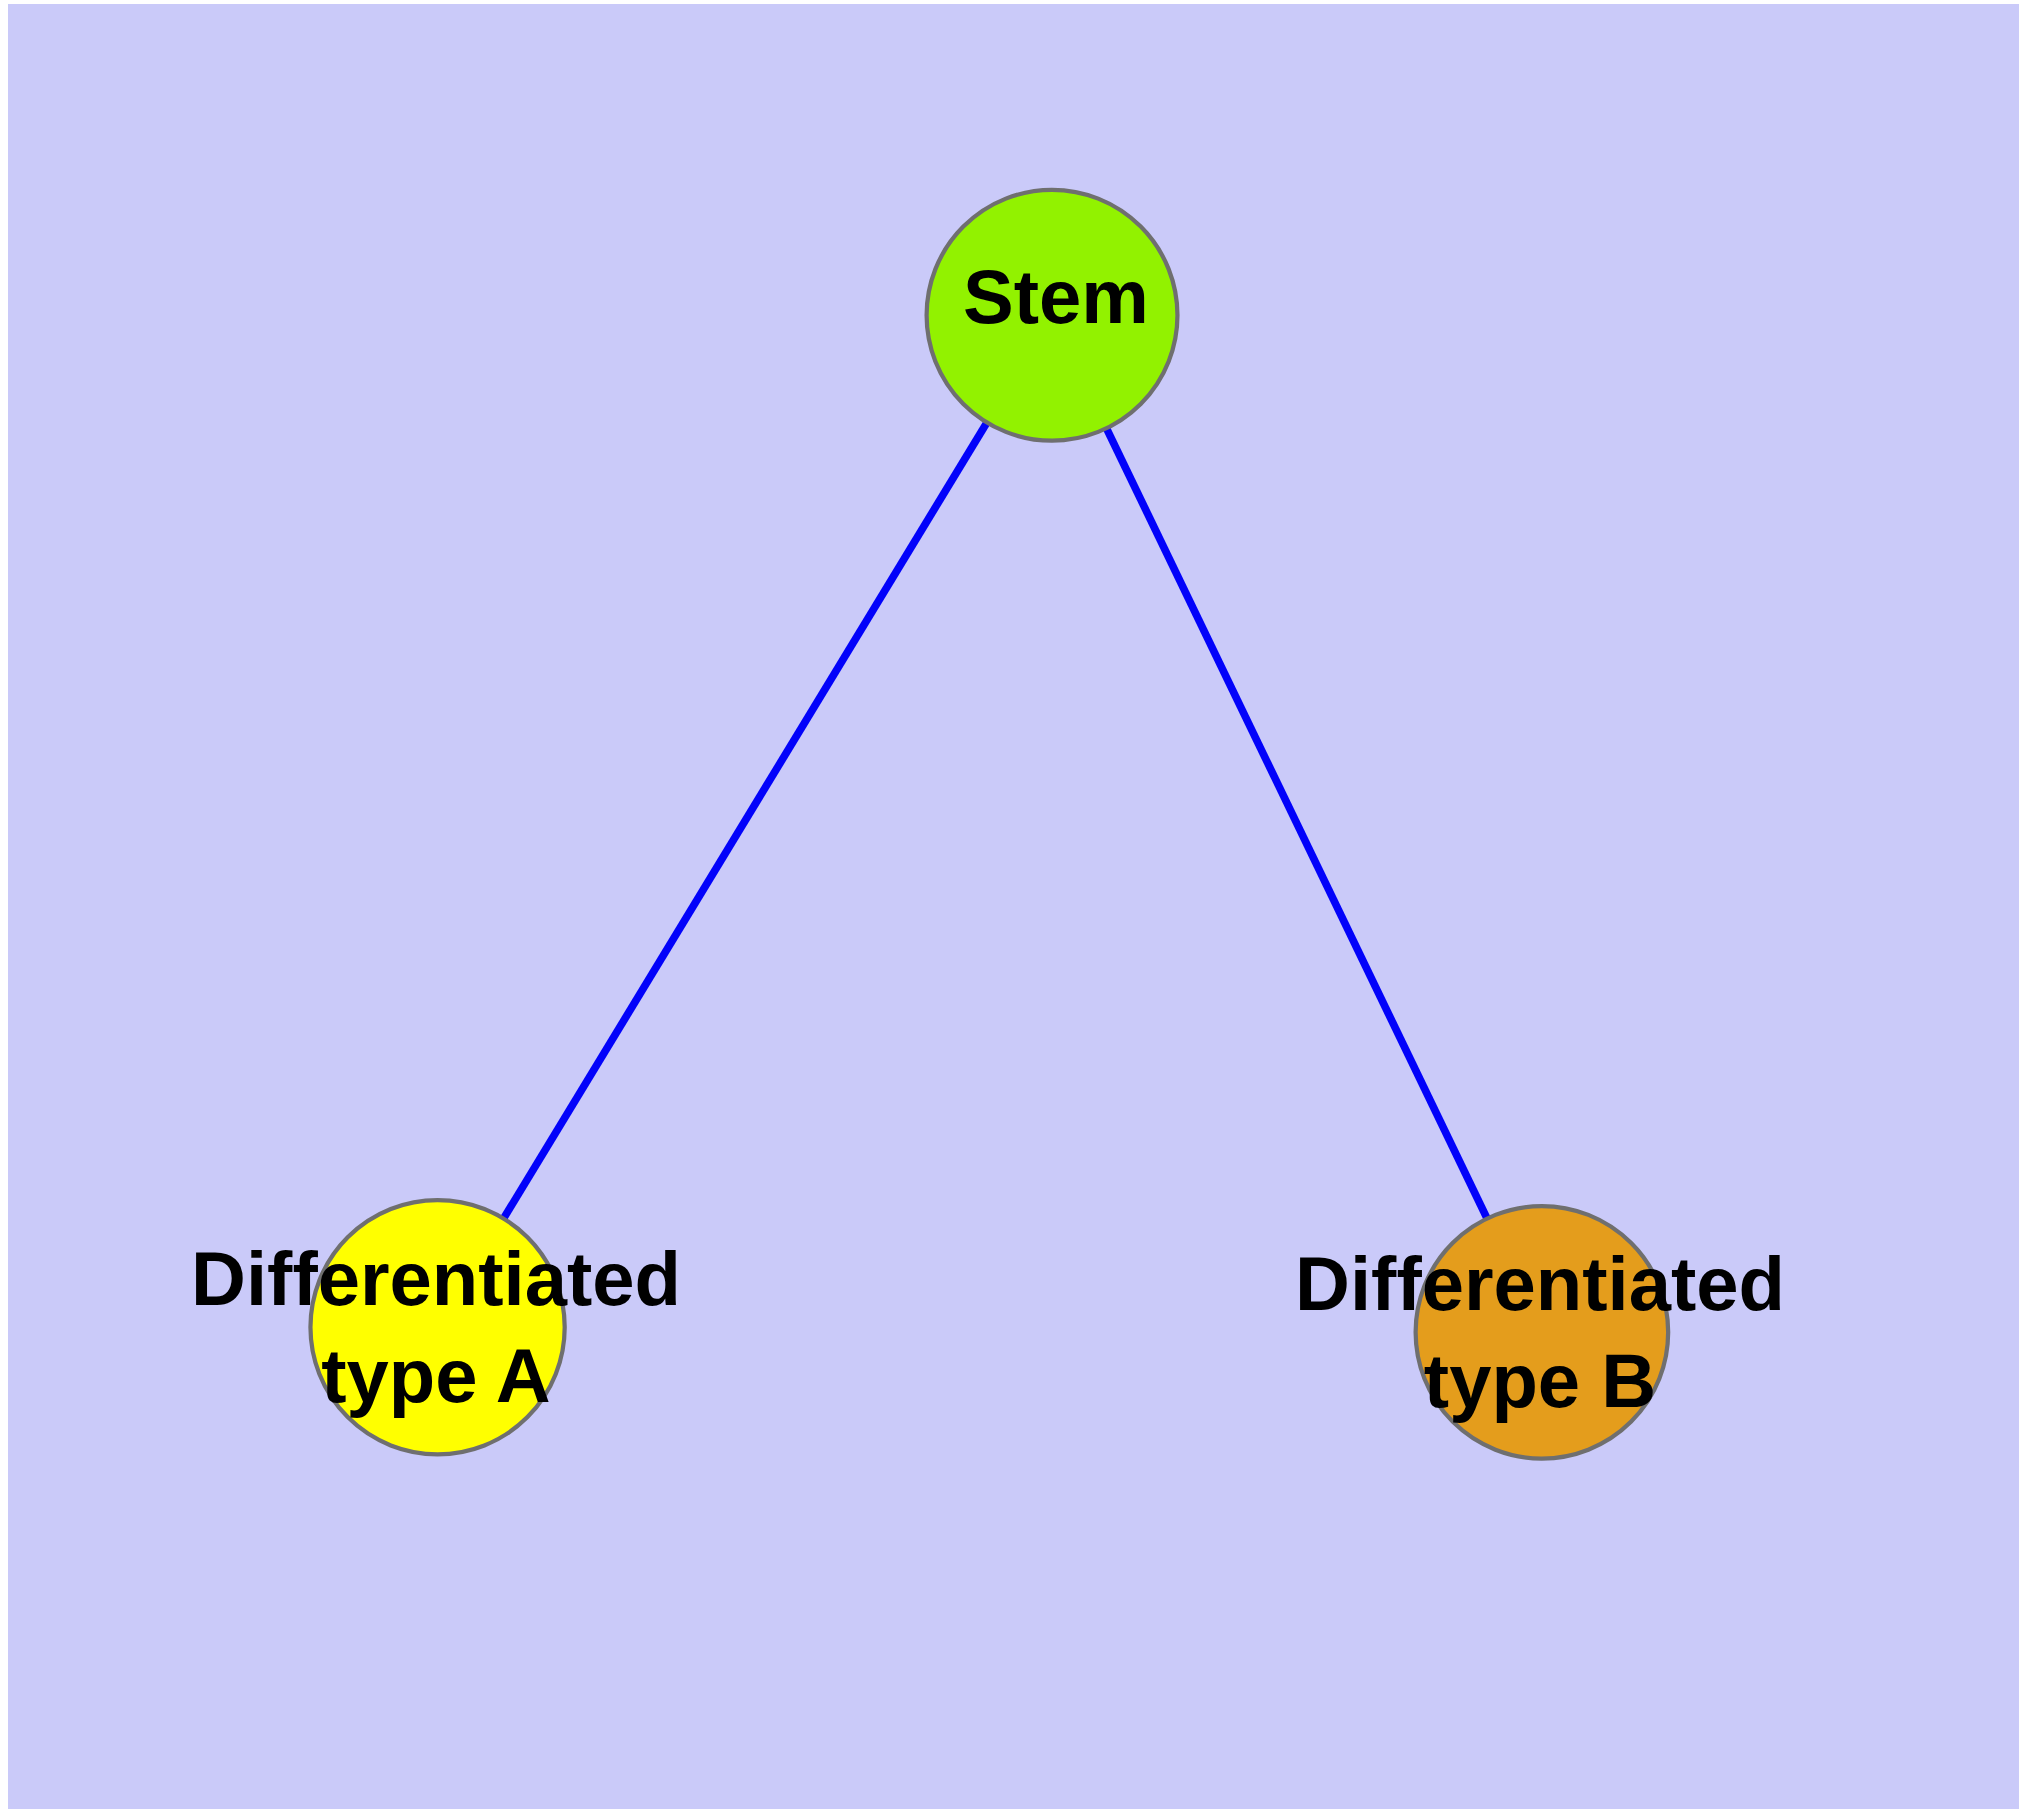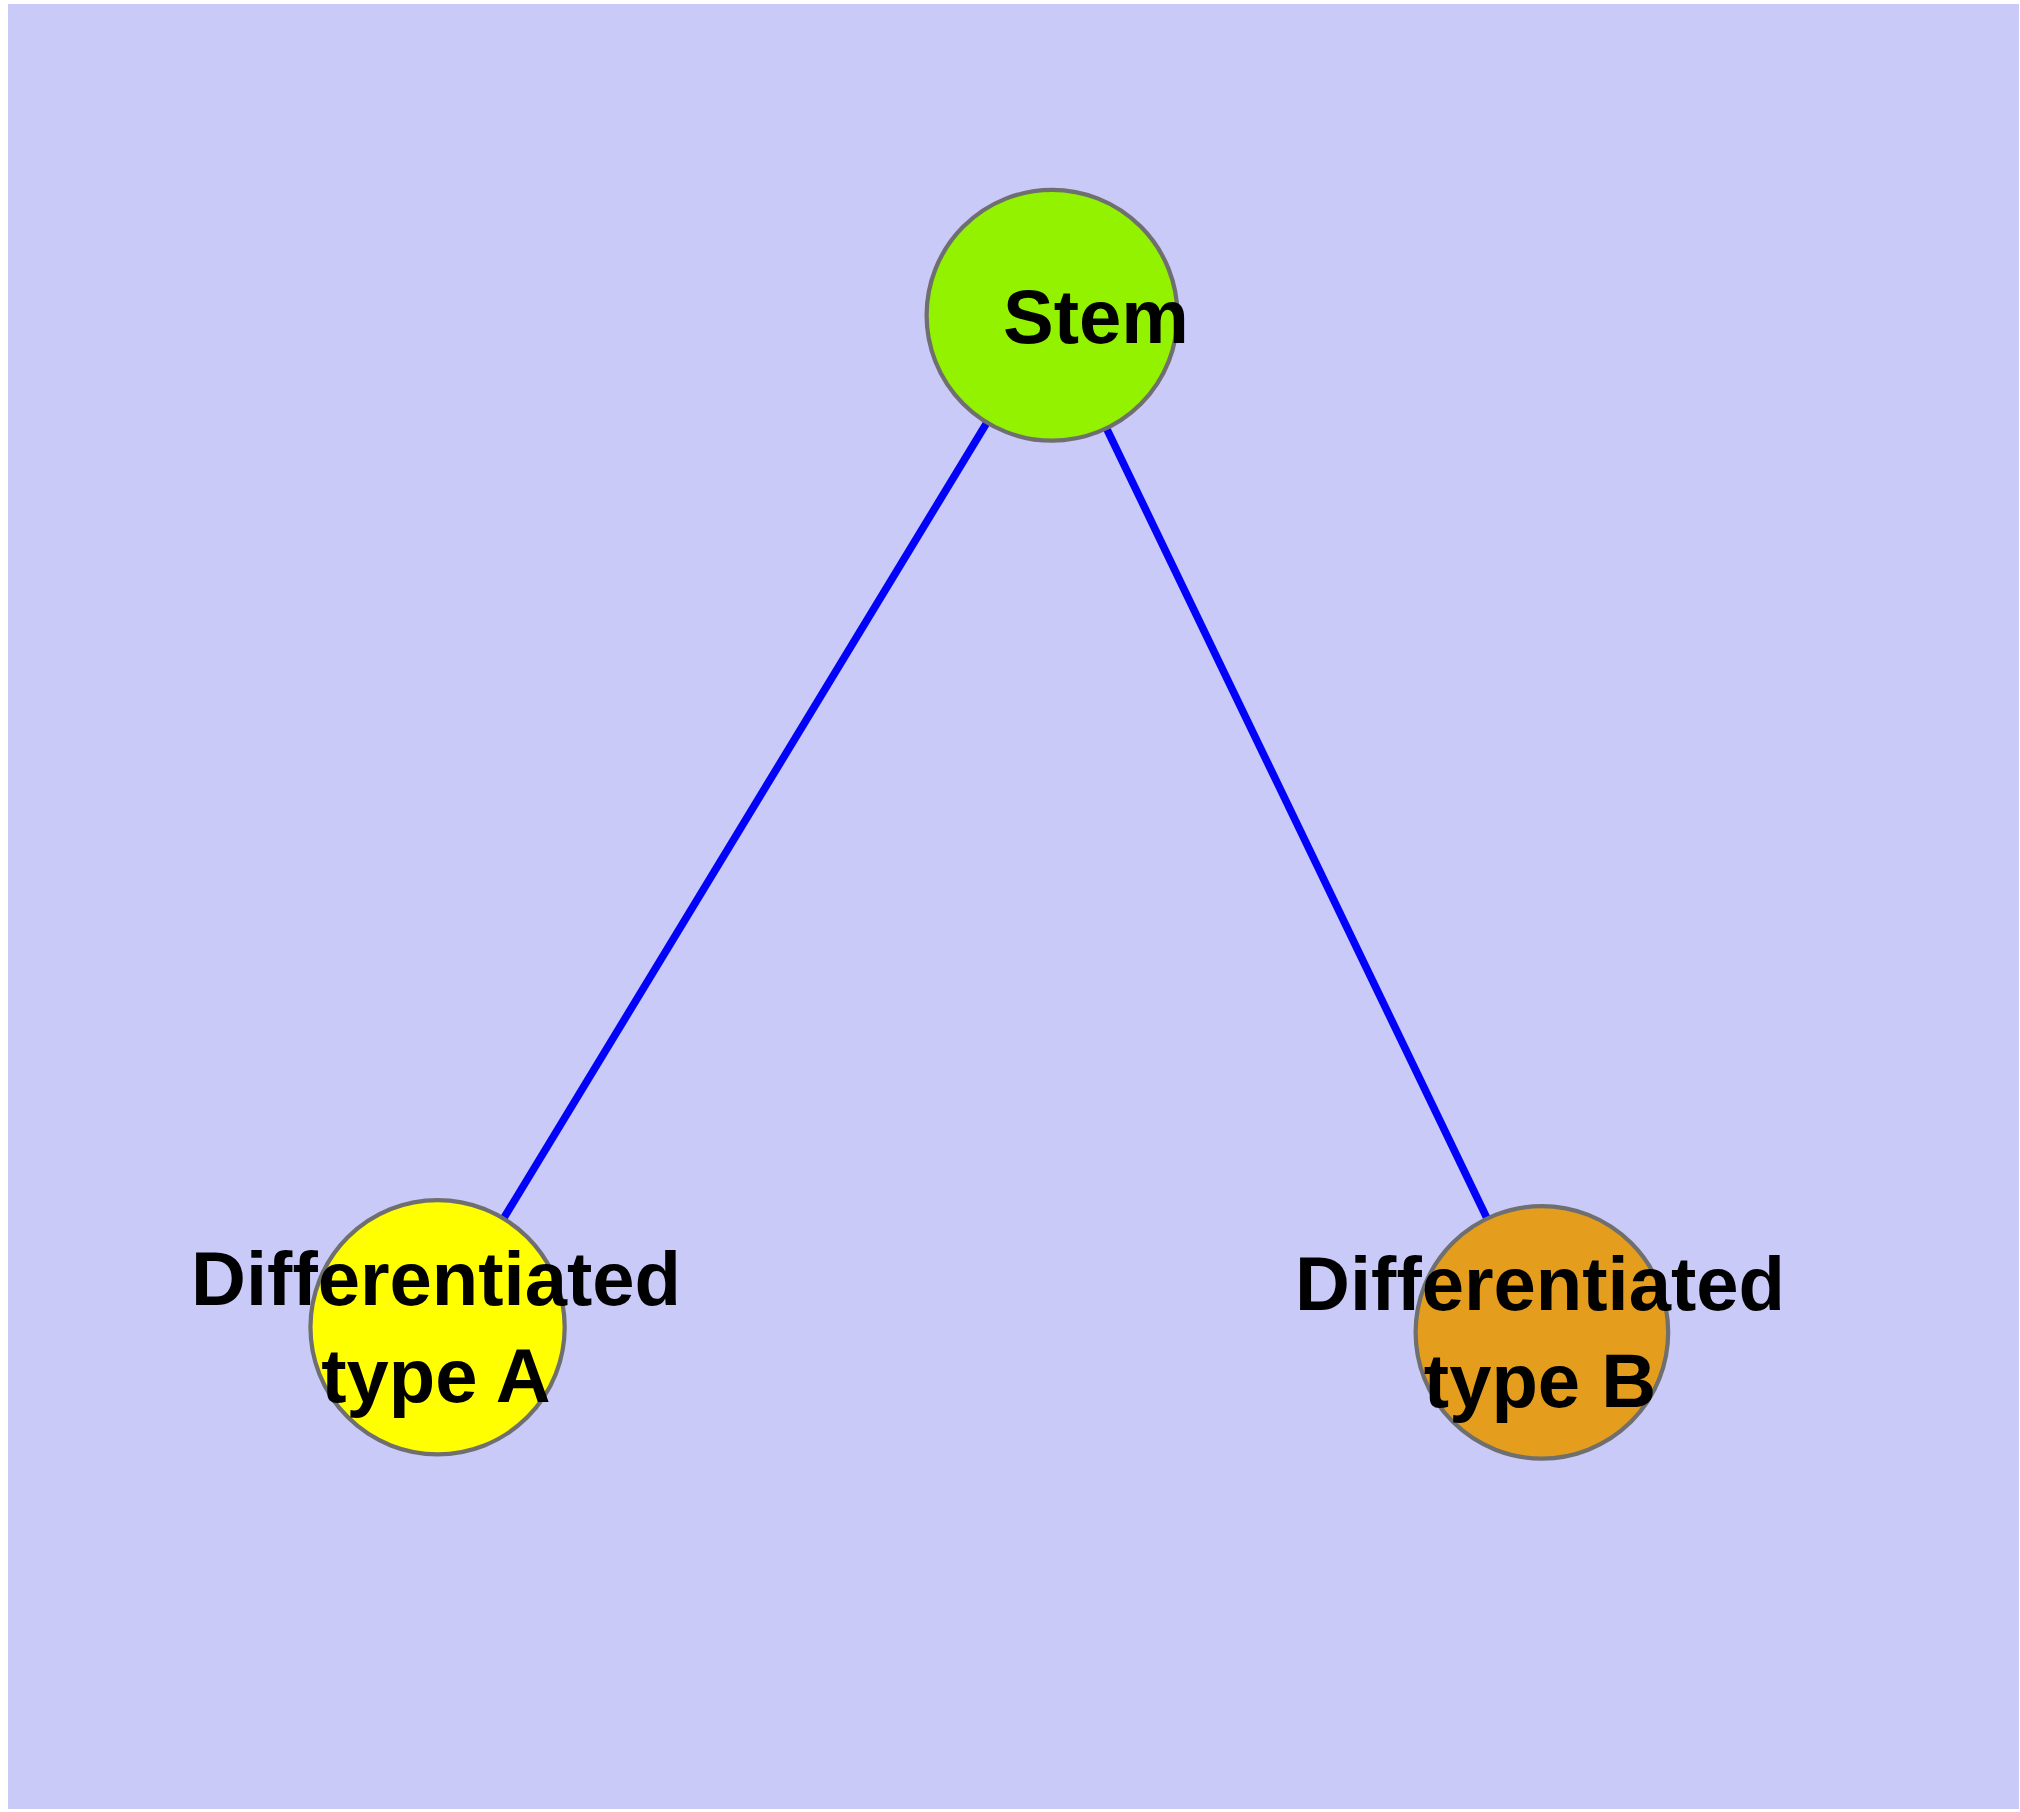--- a/index.html
+++ b/index.html
@@ -56,21 +56,21 @@
   <svg class="graph" viewBox="0 0 2384 2138">
 
     <line x1="1241" y1="372" x2="516" y2="1566" stroke-width="9" stroke="#0202FA"></line>
     <line x1="1241" y1="372" x2="1819" y2="1572" stroke-width="9" stroke="#0202FA"></line>
 
     <circle cx="1241" cy="372" r="148" stroke-width="5" stroke="#6F6F6F" fill="#92F200"></circle>
     <circle cx="516" cy="1566" r="150" stroke-width="5" stroke="#6F6F6F" fill="#FFFF00"></circle>
     <circle cx="1819" cy="1572" r="149" stroke-width="5" stroke="#6F6F6F" fill="#E49D1C"></circle>
   </svg>
 
-  <div class="node-label" style="left:1056px; top:316px;margin-left:40px;">Stem</div>
+  <div class="node-label" style="left:1056px; top:296px;">Stem</div>
 
   <div class="node-label" style="left:436px; top:1327px;">Differentiated
 type A</div>
 
   <div class="node-label" style="left:1540px; top:1332px;">Differentiated
 type B</div>
 </div>
 
 
 </body></html>

